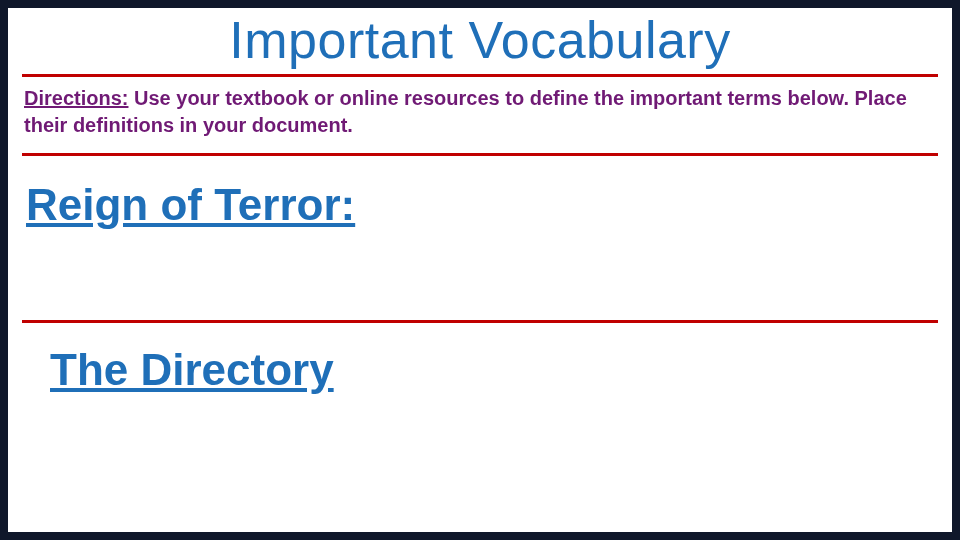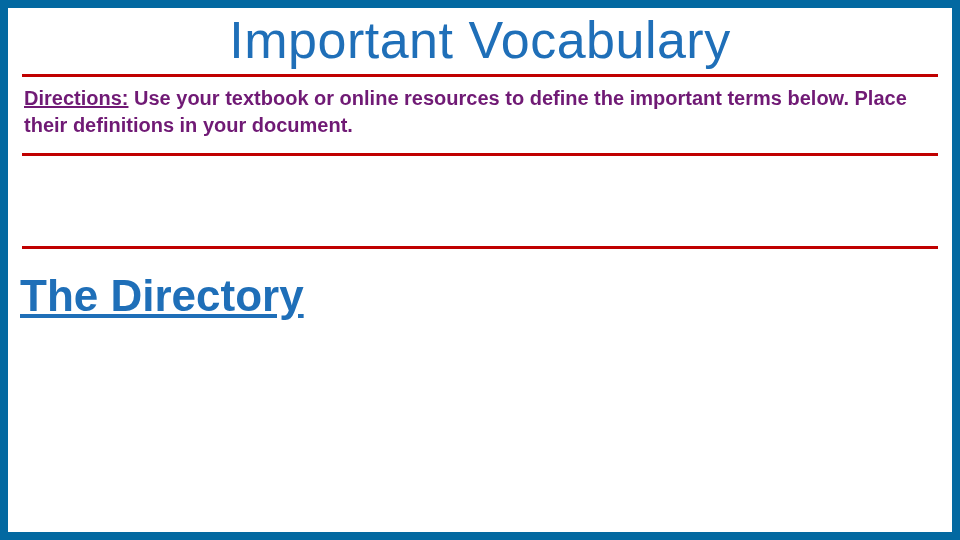--- a/index.html
+++ b/index.html
@@ -4,21 +4,21 @@
 <style>
   * { box-sizing: border-box; margin: 0; padding: 0; }
   html, body { width: 960px; height: 540px; overflow: hidden; }
   body {
     font-family: "Segoe UI", "Helvetica Neue", Arial, sans-serif;
     background: #ffffff;
   }
   .slide {
     width: 960px;
     height: 540px;
-    border: 8px solid #0369a1;
+    border: 8px solid #0f172a;
     background: #ffffff;
     position: relative;
   }
   .title {
     color: #1f6fb8;
     font-size: 52px;
     font-weight: 400;
     text-align: center;
     margin-top: 2px;
     letter-spacing: 0.5px;
@@ -46,35 +46,36 @@
     font-weight: 600;
   }
 
   .term {
     color: #1f6fb8;
     font-size: 44px;
     font-weight: 700;
     text-decoration: underline;
     padding-left: 18px;
   }
-  .term-2 { padding-left: 12px; }
+  .term-2 { padding-left: 42px; }
 </style>
 </head>
 <body>
 
 <div class="slide">
 
   <h1 class="title">Important Vocabulary</h1>
 
   <hr class="rule rule-title">
 
   <p class="directions">
     <span class="directions-label">Directions:</span><span class="directions-body"> Use your textbook or online resources to define the important terms below. Place their definitions in your document.</span>
   </p>
 
   <hr class="rule rule-directions">
 
+  <h2 class="term">Reign of Terror:</h2>
 
   <hr class="rule rule-mid">
 
   <h2 class="term term-2">The Directory</h2>
 
 </div>
 
 </body></html>

